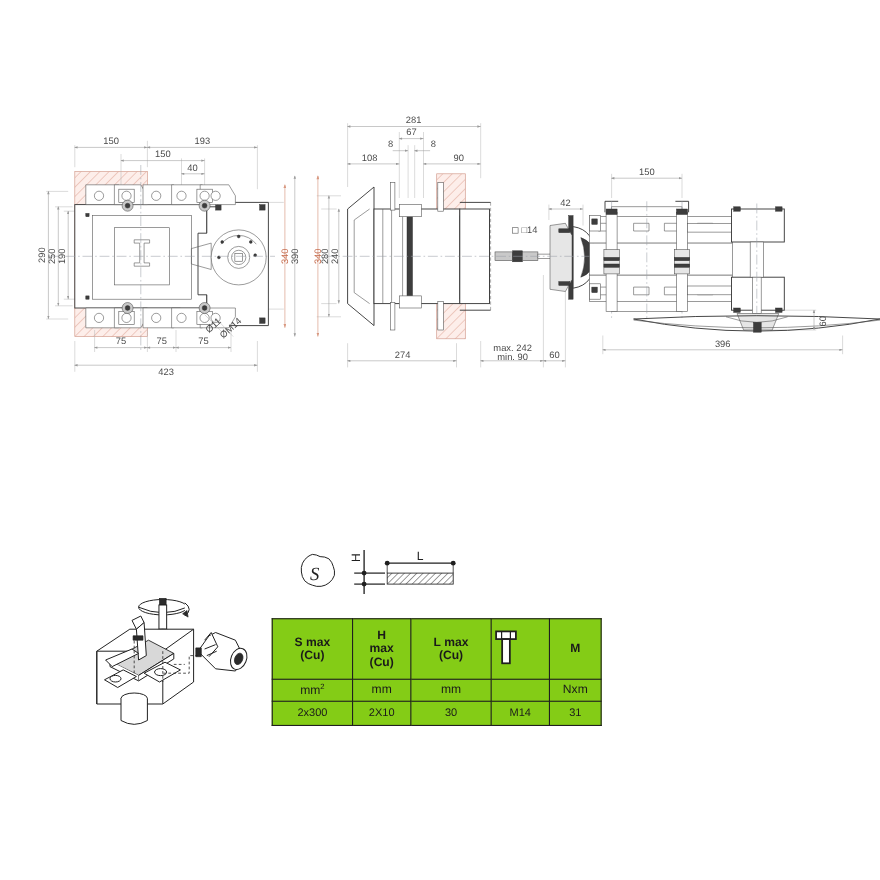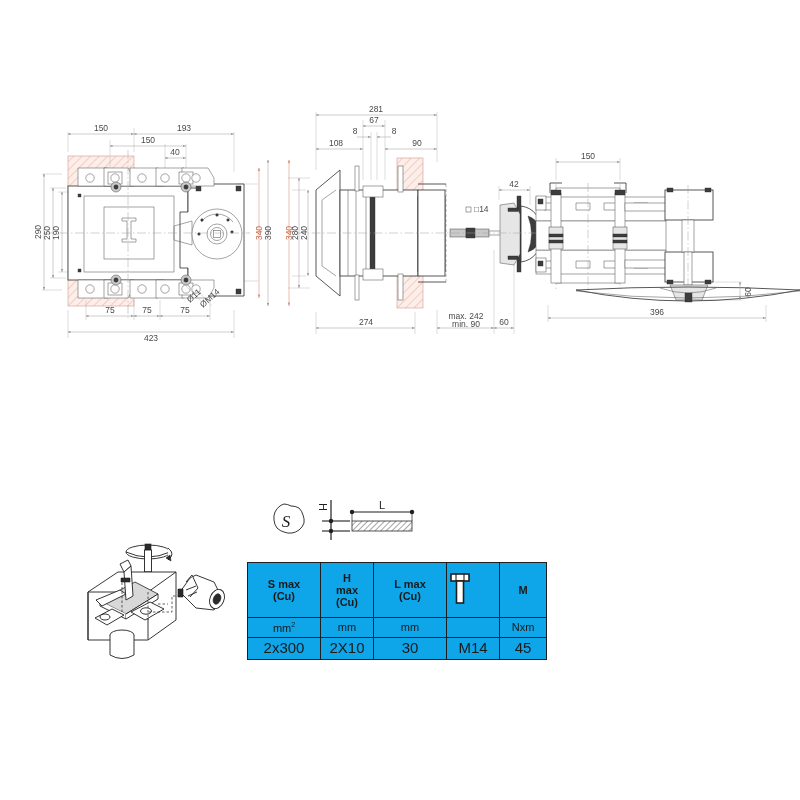--- a/index.html
+++ b/index.html
@@ -30,33 +30,33 @@
   .hatchbar{fill:url(#hatchBlk);stroke:#2a2a2a;stroke-width:0.8;}
   .iso{stroke:#1f1f1f;stroke-width:0.9;fill:#ffffff;}
   .iso-d{fill:#2b2b2b;stroke:#1f1f1f;stroke-width:0.6;}
   .iso-g{fill:#d8d8d8;stroke:#1f1f1f;stroke-width:0.8;}
   .iso-dash{stroke:#1f1f1f;stroke-width:0.7;fill:none;stroke-dasharray:2.5,2;}
 
   
   #spec-table{
     position:absolute;left:247px;top:562px;
     border-collapse:collapse;
-    background:#0ea5e9;
+    background:#84cc16;
   }
   #spec-table td,#spec-table th{
     border:1.4px solid #1f1f1f;
     text-align:center;vertical-align:middle;
     font-family:"Liberation Sans",sans-serif;
     color:#1a1a1a;
     padding:0;
     line-height:1.12;
   }
   #spec-table th{font-size:11px;font-weight:bold;height:54px;}
   #spec-table td.unit{font-size:11px;height:19px;font-weight:normal;}
-  #spec-table td.val{font-size:15px;height:21px;font-weight:normal;}
+  #spec-table td.val{font-size:10px;height:21px;font-weight:normal;}
   .c1{width:72px;} .c2{width:52px;} .c3{width:72px;} .c4{width:52px;} .c5{width:46px;}
   sup{font-size:7px;vertical-align:super;}
   .bolt-cell{position:relative;}
 </style>
 </head>
 <body>
 
 <div id="sheet">
 <svg width="800" height="800" viewBox="0 0 800 800">
   <defs>
@@ -539,16 +539,16 @@
       <td class="unit">mm</td>
       <td class="unit">mm</td>
       <td class="unit"></td>
       <td class="unit">Nxm</td>
     </tr>
     <tr>
       <td class="val">2x300</td>
       <td class="val">2X10</td>
       <td class="val">30</td>
       <td class="val">M14</td>
-      <td class="val">45</td>
+      <td class="val">31</td>
     </tr>
   </tbody>
 </table>
 
 </body></html>

